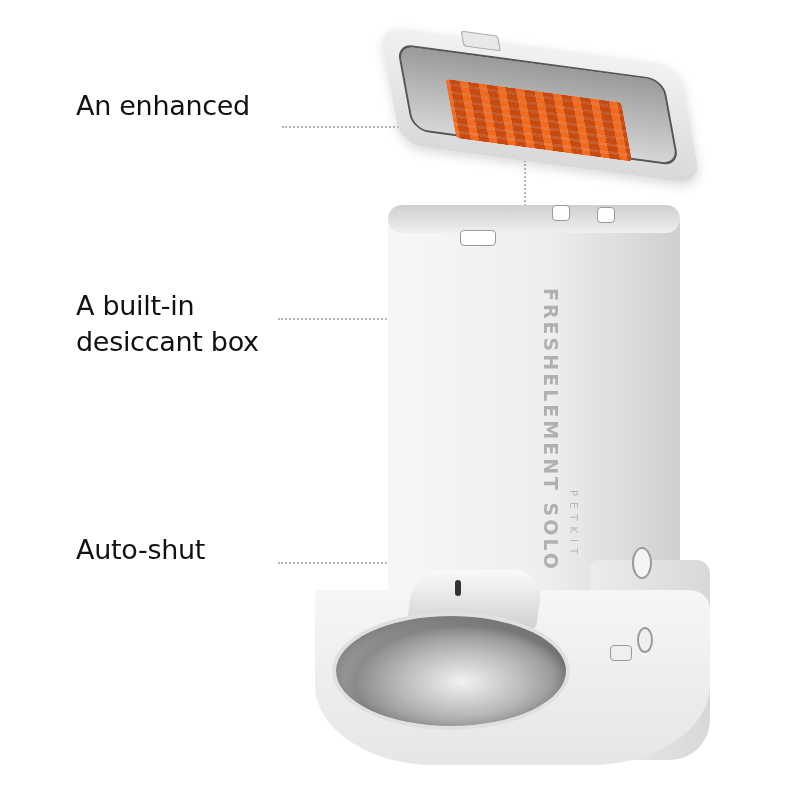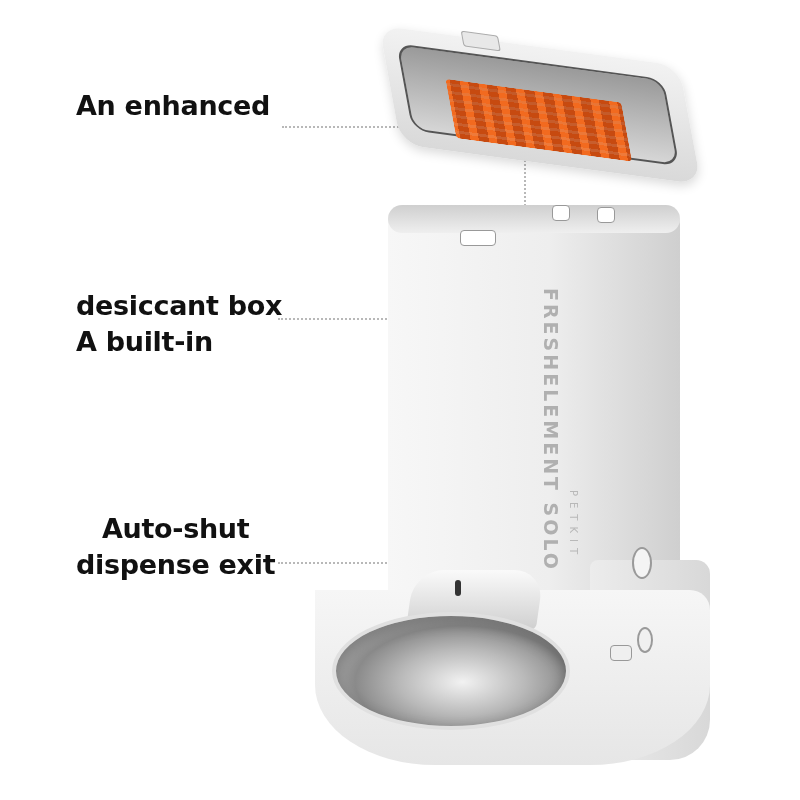--- a/index.html
+++ b/index.html
@@ -1,17 +1,17 @@
 <!DOCTYPE html>
 <html><head>
   <meta charset="utf-8">
   <style>
     html, body { margin: 0; padding: 0; }
     body { width: 800px; height: 800px; background: #ffffff; position: relative; overflow: hidden; font-family: "DejaVu Sans", sans-serif; }
-    .label { position: absolute; left: 76px; font-weight: bold; font-size: 27px; line-height: 36px; color: #111111; letter-spacing: -0.3px; }
+    .label { position: absolute; left: 76px; font-weight: normal; font-size: 27px; line-height: 36px; color: #111111; letter-spacing: -0.3px; }
     .dots-h { position: absolute; height: 0; border-top: 2px dotted #b8b8b8; }
     .dots-v { position: absolute; width: 0; border-left: 2px dotted #b8b8b8; }
 
     
     .lid { position: absolute; left: 395px; top: 45px; width: 290px; height: 120px; background: linear-gradient(180deg,#f2f2f2,#d9d9d9); border-radius: 22px; transform: skewX(18deg) rotate(8deg); box-shadow: 0 4px 10px rgba(0,0,0,0.15); }
     .lid-inner { position: absolute; left: 14px; top: 16px; right: 18px; bottom: 16px; border-radius: 16px; background: linear-gradient(180deg,#9a9a9a,#d6d6d6); border: 2px solid #555; }
     .desiccant { position: absolute; left: 40px; top: 28px; width: 170px; height: 60px; background: #f26a1f; border-radius: 4px;
       background-image: repeating-linear-gradient(0deg, transparent 0 7px, rgba(0,0,0,0.0) 7px 8px),
         repeating-linear-gradient(90deg, #f26a1f 0 4px, #c74a10 4px 14px, #f26a1f 14px 18px);
       -webkit-mask: repeating-linear-gradient(0deg,#000 0 5px, rgba(0,0,0,0.85) 5px 8px);
@@ -35,26 +35,25 @@
     .btn-power { position: absolute; left: 637px; top: 627px; width: 12px; height: 22px; border: 2px solid #9a9a9a; border-radius: 50%; background: #f0f0f0; }
     .ports { position: absolute; left: 610px; top: 645px; width: 20px; height: 14px; border: 1px solid #999; border-radius: 4px; background: #efefef; }
   </style>
 </head>
 <body>
 
 <div class="label" style="top:88px;">
   <div>An enhanced</div>
 </div>
 <div class="label" style="top:288px;">
+  <div>A built-in</div>
   <div>desiccant box</div>
-  <div>A built-in</div>
 </div>
-<div class="label" style="top:511px;text-align:center;">
+<div class="label" style="top:532px;">
   <div>Auto-shut</div>
-  <div>dispense exit</div>
 </div>
 
 <div class="dots-h" style="left:282px; top:126px; width:300px;"></div>
 <div class="dots-h" style="left:278px; top:318px; width:248px;"></div>
 <div class="dots-v" style="left:524px; top:160px; height:158px;"></div>
 <div class="dots-h" style="left:278px; top:562px; width:192px;"></div>
 
 <div>
   <div class="lid">
     <div class="lid-tab"></div>

